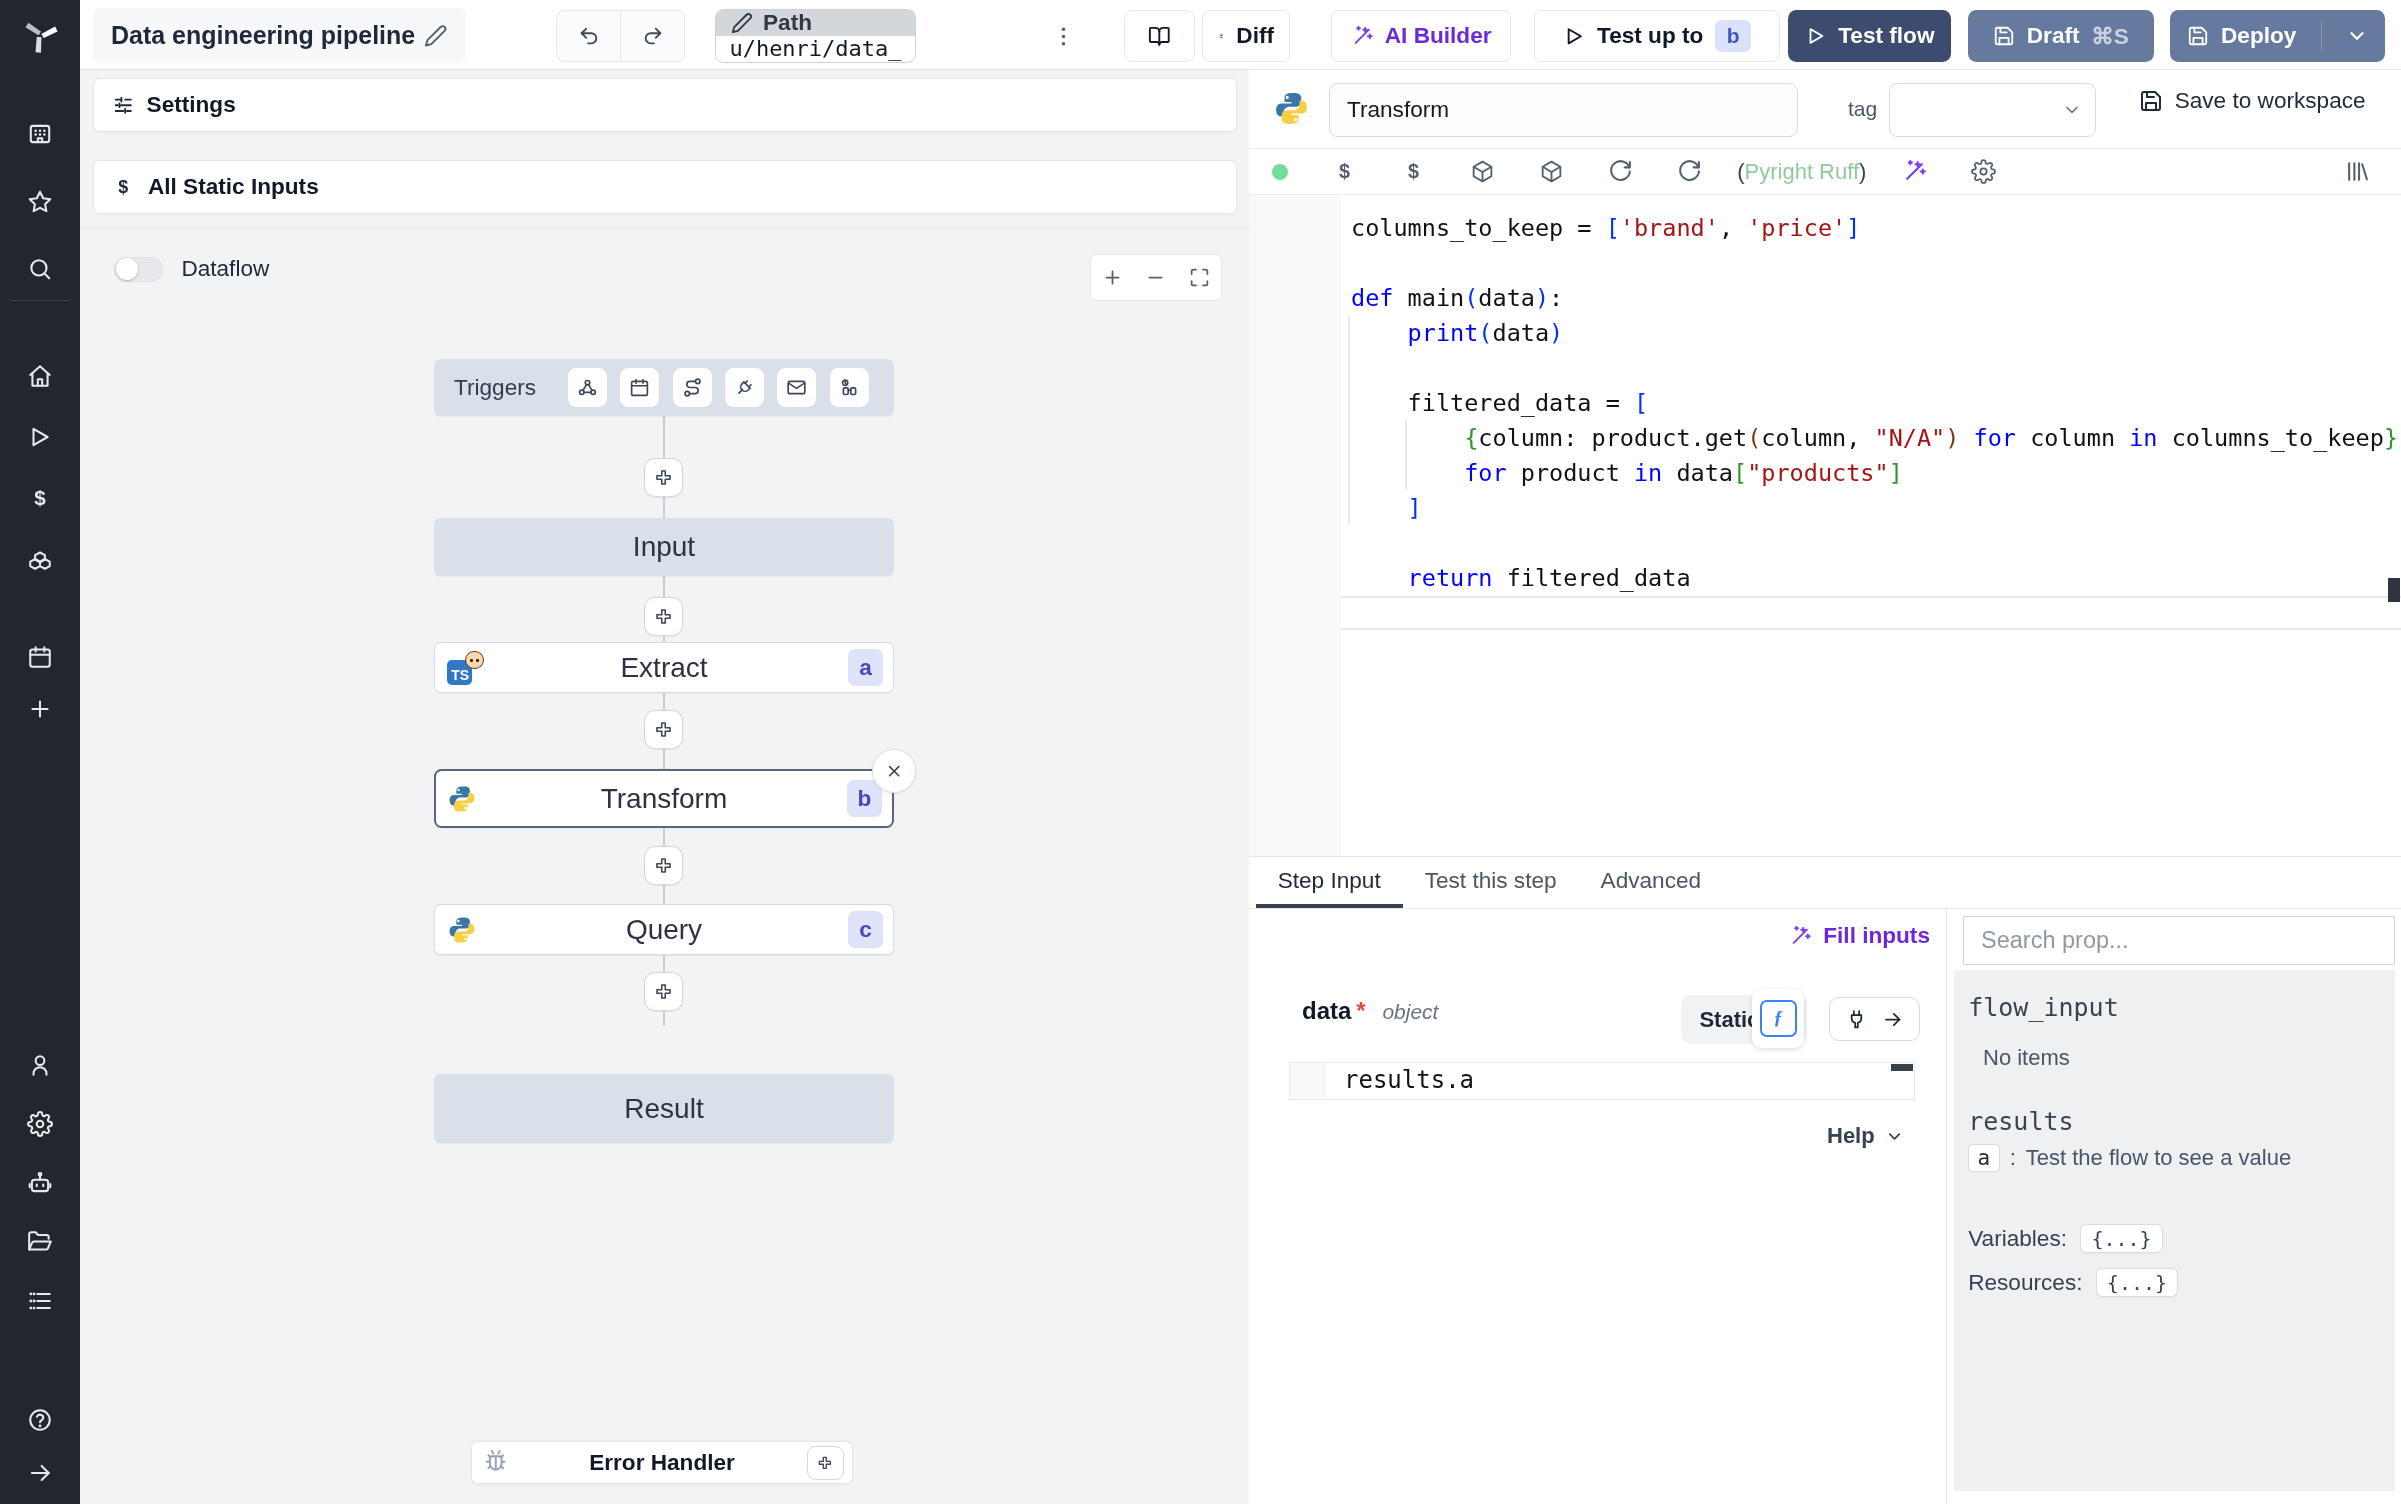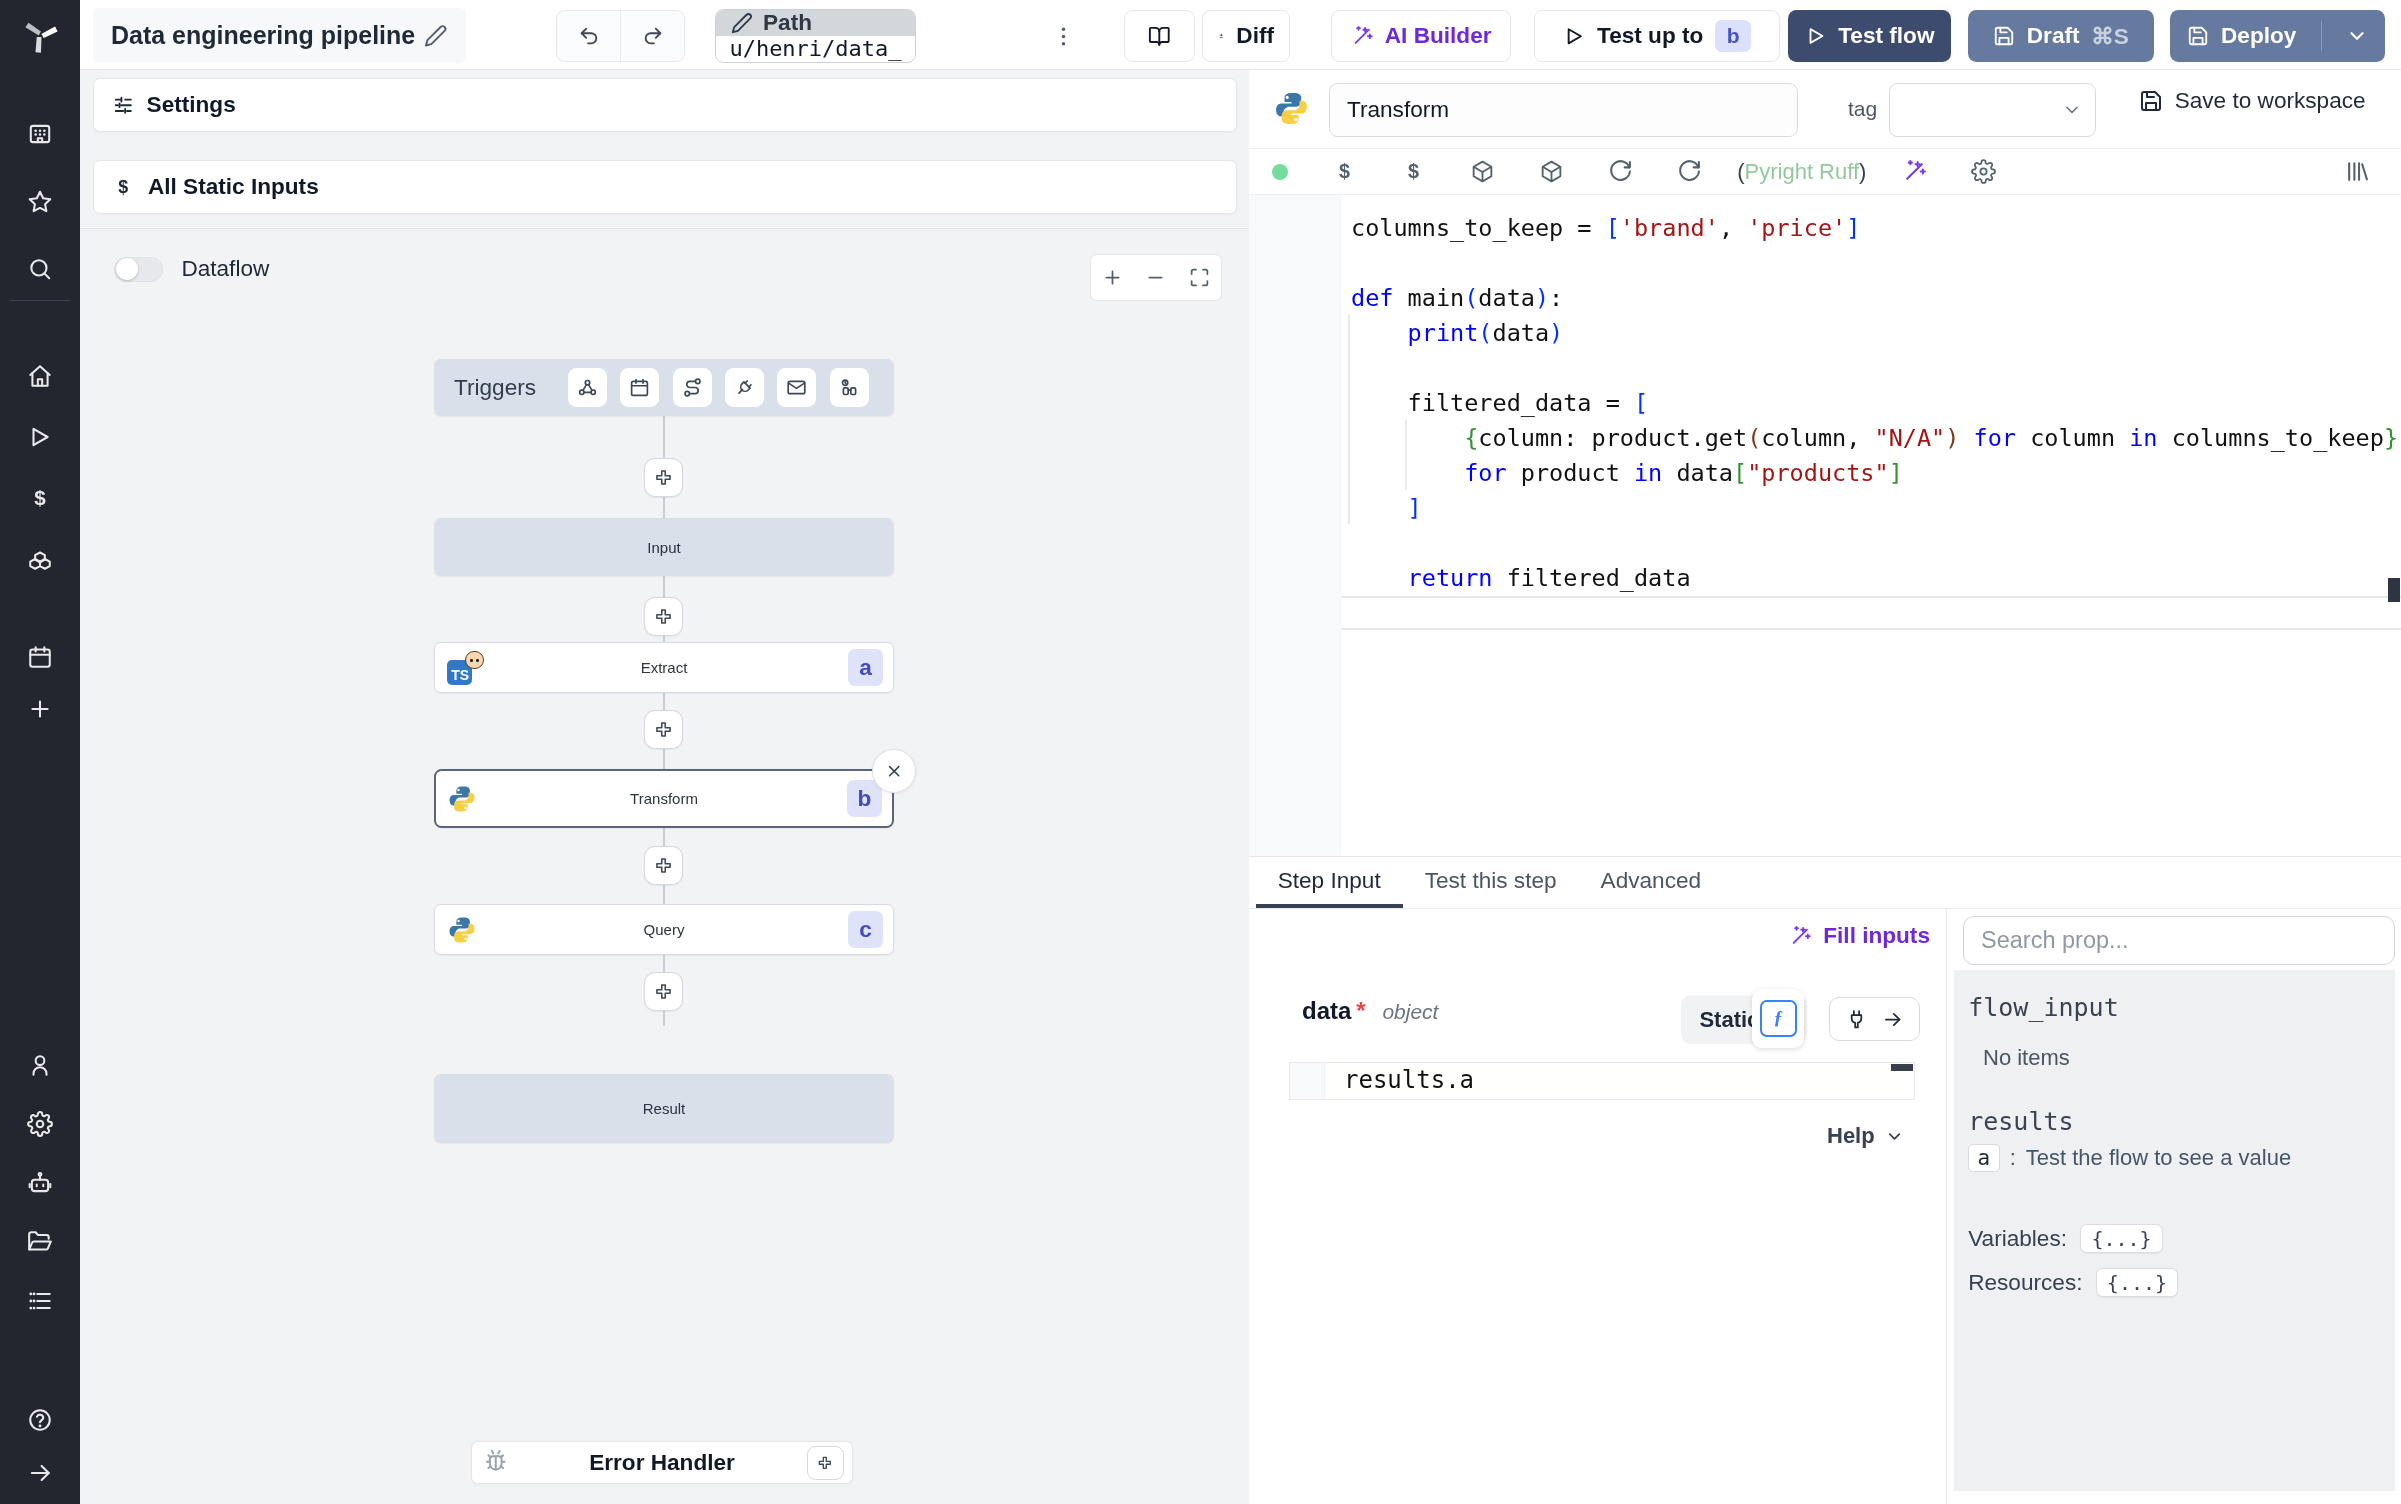--- a/index.html
+++ b/index.html
@@ -62,21 +62,21 @@
   .flow-div { position:absolute; top:158px; left:0; width:1169px; border-top:0.8px solid #e4e6ea; }
   .dataflow { position:absolute; left:34px; top:186px; display:flex; align-items:center; gap:18.4px; }
   .toggle { width:49px; height:25px; border-radius:12.6px; background:#e6e8eb; position:relative; box-shadow:inset 0 0 0 0.8px #dfe2e6; }
   .toggle .knob { position:absolute; left:1.7px; top:1.7px; width:22px; height:22px; border-radius:50%; background:#fff; box-shadow:0 0.8px 2.5px rgba(0,0,0,.25); }
   .dataflow .lbl { font-size:22.6px; color:#1f2937; }
   .zoomctl { position:absolute; left:1010px; top:184px; width:132px; height:47px; background:#fff; border:0.8px solid #e3e5e9; border-radius:6.7px; display:flex; align-items:center; justify-content:space-around; color:#374151; }
   .zoomctl svg { width:21px; height:21px; }
 
   .vline { position:absolute; left:583px; top:346px; width:1.7px; height:610px; background:#c9ced6; }
   .fnode { position:absolute; left:354px; width:460px; border-radius:6.7px; display:flex; align-items:center; box-shadow:0 0.8px 1.7px rgba(0,0,0,.05); }
-  .fnode .nlabel { position:absolute; left:0; right:0; text-align:center; font-size:15px; color:#2d3340; }
+  .fnode .nlabel { position:absolute; left:0; right:0; text-align:center; font-size:28px; color:#2d3340; }
   .muted { background:#d9e0ea; justify-content:center; }
   .whitenode { background:#fff; border:0.8px solid #d6dae0; padding:0 11.7px; }
   #node-triggers { top:289px; height:57px; background:#d9e0ea; padding:0 20px; gap:13.4px; }
   #node-triggers .tlabel { font-size:22.6px; color:#323c4d; margin-right:18.4px; }
   .tchip { width:39px; height:39px; background:#fff; border-radius:8.4px; display:flex; align-items:center; justify-content:center; color:#3d4758; }
   .tchip svg { width:21px; height:21px; }
   #node-input { top:448px; height:58px; }
   #node-extract { top:572px; height:51px; }
   #node-transform { top:699px; height:59px; background:#fff; border:2.5px solid #5b6678; border-radius:7.5px; padding:0 11px; }
   #node-query { top:834px; height:51px; }
@@ -144,21 +144,21 @@
   .plug-grp { position:absolute; left:580px; top:927px; width:91px; height:44px; border:0.8px solid #d7dbe0; border-radius:10px; display:flex; align-items:center; justify-content:space-evenly; color:#1f2937; background:#fff; }
   .plug-grp svg { width:21px; height:21px; }
   .expr-editor { position:absolute; left:40px; top:992px; width:626px; height:38px; border:0.8px solid #e6e8ea; background:#fffffe; }
   .expr-editor .eg { position:absolute; left:0; top:0; bottom:0; width:35px; background:#f8f9fb; border-right:0.8px solid #f0f1f3; }
   .expr-editor .ev { position:absolute; left:54px; top:3.4px; font-family:"DejaVu Sans Mono",monospace; font-size:24px; color:#111; }
   .expr-editor .eth { position:absolute; right:0.8px; top:0.8px; width:22px; height:7.5px; background:#3a404b; }
   .help-row { position:absolute; left:578px; top:1053px; display:flex; align-items:center; gap:10px; font-size:22px; font-weight:700; color:#374151; }
   .help-row svg { width:19px; height:19px; }
 
   .props-div { position:absolute; left:697px; top:839px; bottom:0; width:0.8px; background:#e5e7eb; }
-  #search-prop { position:absolute; left:714px; top:846px; width:432px; height:49px; border:0.8px solid #d1d5db; border-radius:11px; font-size:23.5px; color:#111827; padding:4px 17px; outline:none; }
+  #search-prop { position:absolute; left:714px; top:846px; width:432px; height:49px; border:0.8px solid #d1d5db; border-radius:1px; font-size:23.5px; color:#111827; padding:4px 17px; outline:none; }
   #search-prop::placeholder { color:#8f98a3; }
   .props-box { position:absolute; left:705px; top:900px; width:441px; height:521px; background:#eef0f2; }
   .mono-h { position:absolute; font-family:"DejaVu Sans Mono",monospace; font-size:25px; color:#3b4351; }
   #ph-flowinput { left:14.2px; top:22.6px; }
   #ph-noitems { position:absolute; left:29px; top:75px; font-size:22px; color:#4b5563; }
   #ph-results { left:14.2px; top:137px; }
   .res-row { position:absolute; left:14.2px; top:174px; display:flex; align-items:center; gap:10px; font-size:22px; color:#475569; }
   .keychip { background:#fff; border:0.8px solid #d7dade; border-radius:5px; font-family:"DejaVu Sans Mono",monospace; font-size:21px; color:#1f2937; padding:0.8px 8.4px; }
   .kv-row { position:absolute; left:14.2px; display:flex; align-items:center; gap:13.4px; font-size:22.6px; color:#374151; }
   #row-vars { top:254px; } #row-res { top:298px; }

